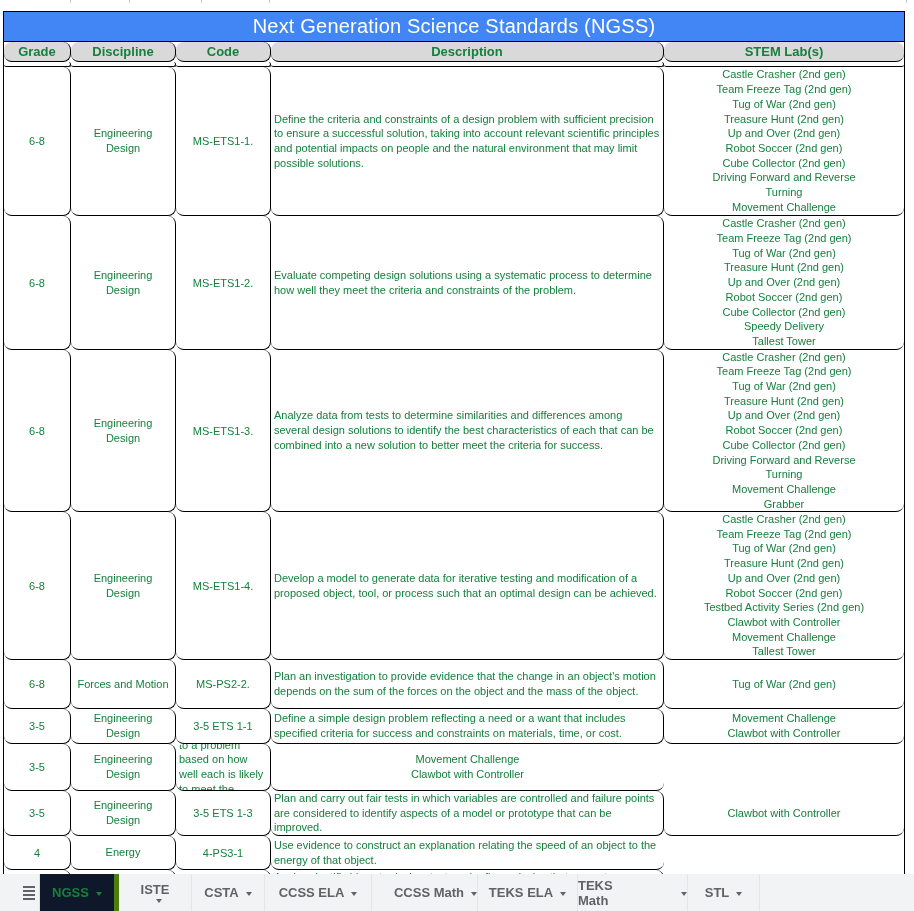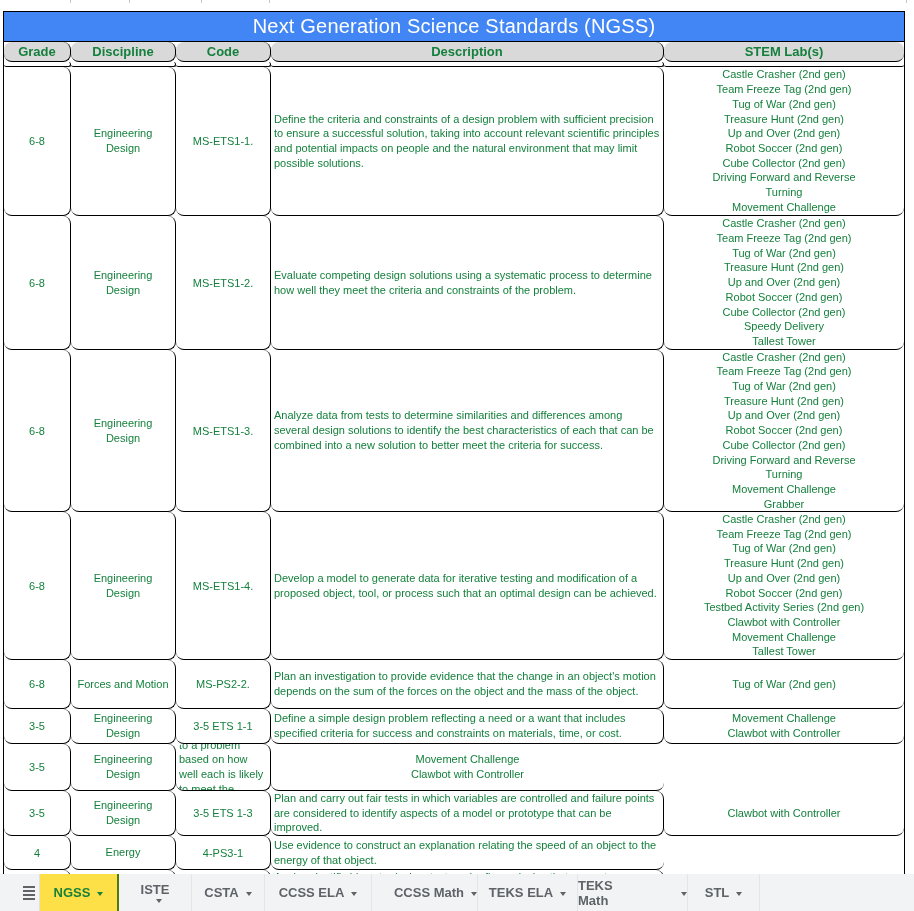--- a/index.html
+++ b/index.html
@@ -32,22 +32,22 @@
             white-space:pre-line; line-height:14.7px; }
 
   
   .tabbar { position:absolute; left:0; top:874px; width:914px; height:37px;
             background:#f1f3f4; display:flex; align-items:stretch; }
   .all-sheets-btn { width:39px; display:flex; align-items:center; padding-left:23px; cursor:pointer; }
   .bars { width:12px; height:14px;
           background:repeating-linear-gradient(to bottom,#5f6368 0 2px,transparent 2px 4px); }
   .tab { display:flex; align-items:center; justify-content:center; font-size:13px; font-weight:600;
          color:#5f6368; cursor:pointer; border-right:1px solid #e3e5e6; }
-  .tab.active { background:#fde047; color:#188038;
-                border-left:1px solid #e0e0e0; border-right:2px solid #4d7c0f; }
+  .tab.active { background:#0f172a; color:#188038;
+                border-left:1px solid #e0e0e0; border-right:5px solid #4d7c0f; }
   .caret { width:0; height:0; border-left:3.5px solid transparent; border-right:3.5px solid transparent;
            border-top:4px solid currentColor; margin-left:7px; margin-top:2px; }
 </style>
 </head>
 <body>
 
 <div class="screen">
 
   <div class="grid-strip">
     <div class="grid-tick" style="left:70px"></div>

